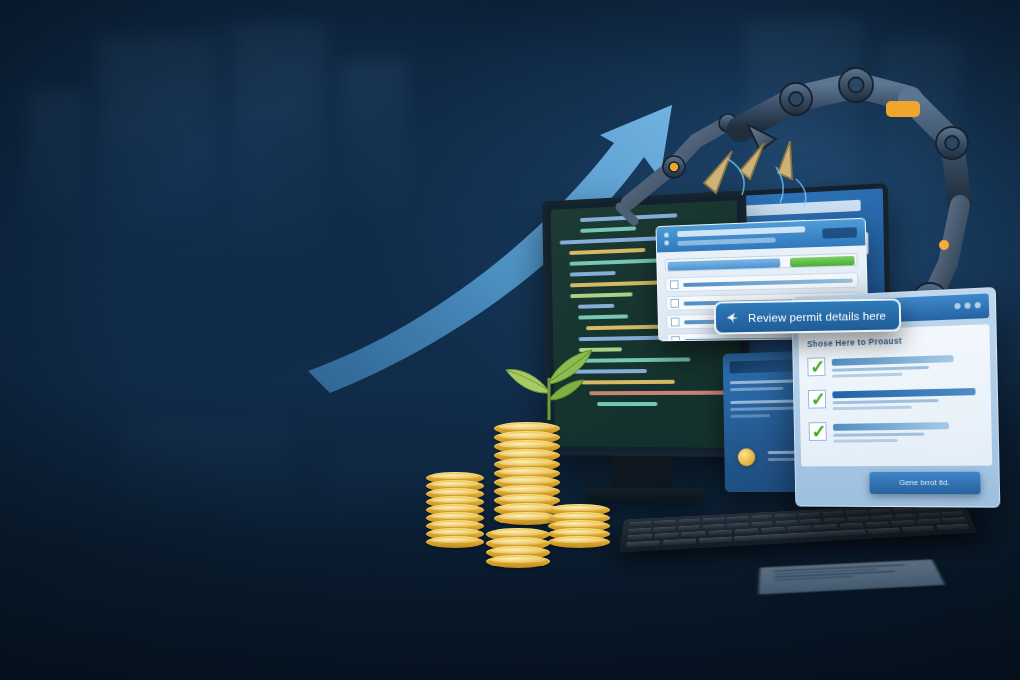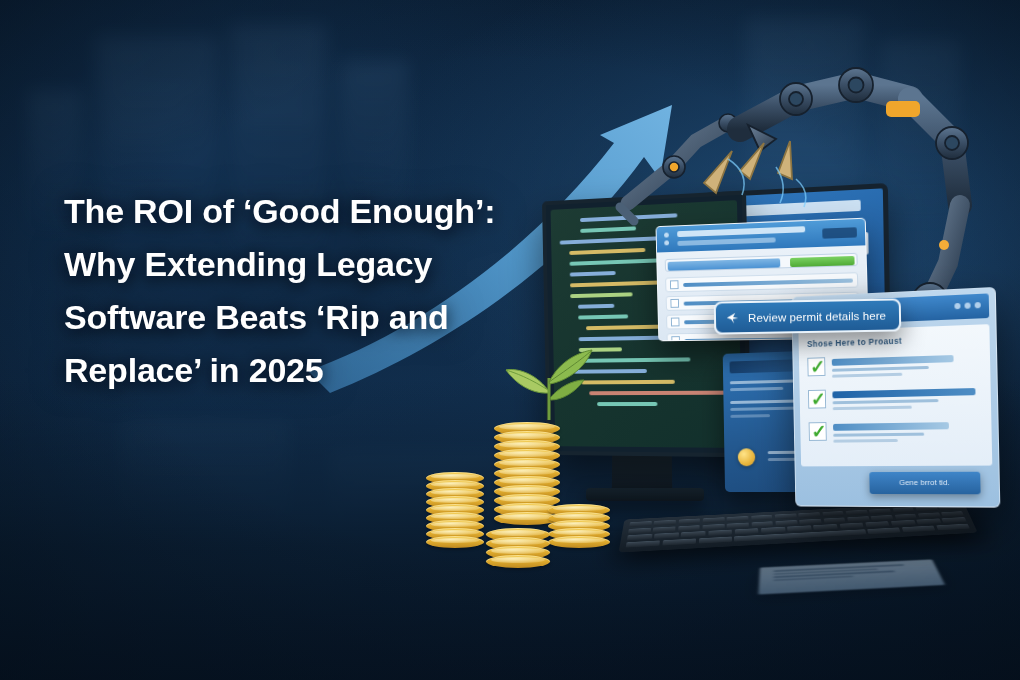--- a/index.html
+++ b/index.html
@@ -481,21 +481,15 @@
       </div>
   </div>
 
   <div class="paper">
     <span style="width:88%;"></span>
       <span style="width:70%;"></span>
     <span style="width:80%;"></span>
       <span style="width:52%;"></span>
   </div>
 
-  <div class="headline">
-    <span class="ln">The ROI of ‘Good Enough’:</span>
-    <span class="ln">Why Extending Legacy</span>
-    <span class="ln">Software Beats ‘Rip and</span>
-    <span class="ln">Replace’ in 2025</span>
-  </div>
 
   <div class="vignette"></div>
 </div>
 
 </body></html>

